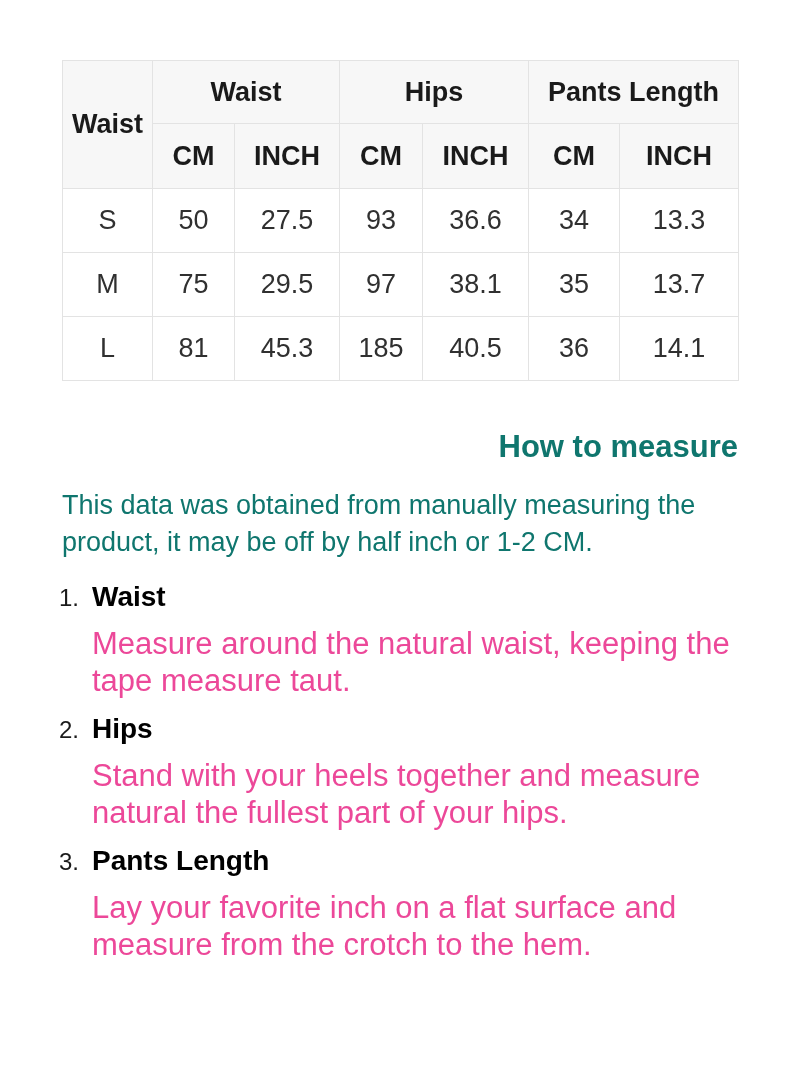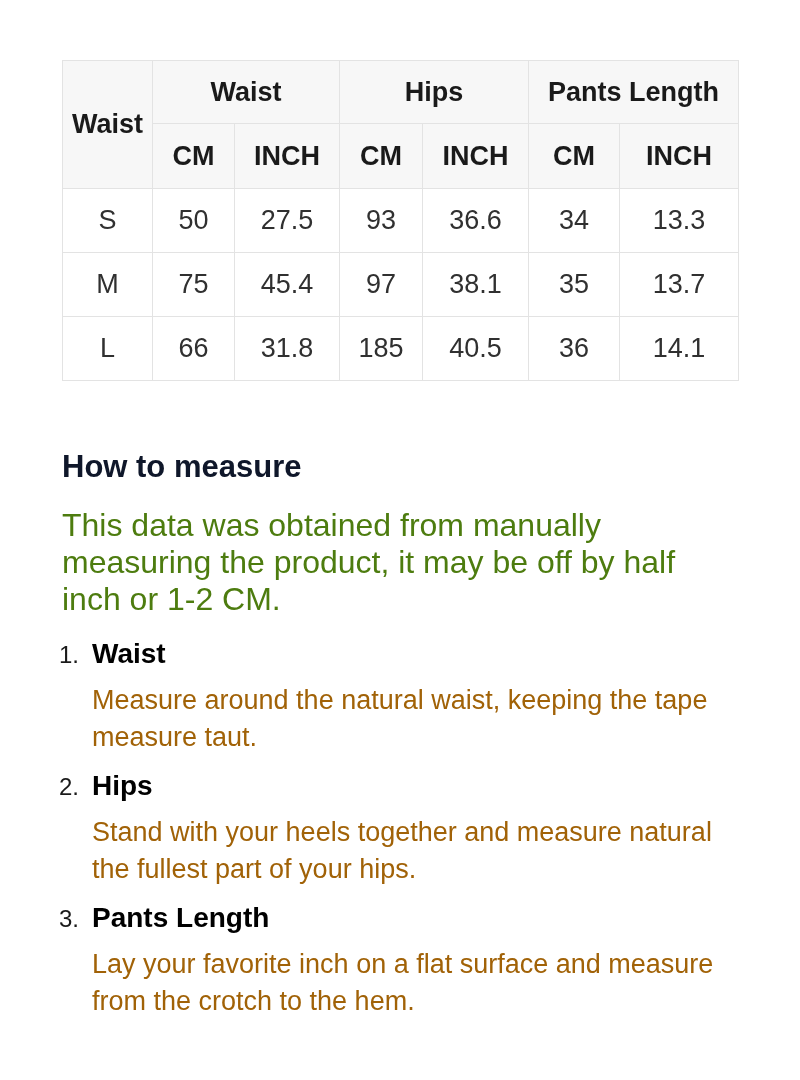--- a/index.html
+++ b/index.html
@@ -36,32 +36,33 @@
     font-weight: bold;
     color: #1a1a1a;
   }
   tr.group-row th { height: 63px; }
   tr.unit-row th  { height: 65px; }
   tbody tr        { height: 64px; }
   tbody td { color: #303030; font-weight: normal; }
 
   
   .howto-heading {
-    margin: 66px 0 20px 0;
+    margin: 46px 0 20px 0;
     font-size: 31px;
     line-height: 40px;
     font-weight: bold;
-    color: #0f172a;
+    color: #0f766e;
+    text-align: right;
   }
   .howto-intro {
     margin: 0 0 17px 0;
-    font-size: 32px;
+    font-size: 27px;
     line-height: 37px;
     max-width: 700px;
-    color: #4d7c0f;
+    color: #0f766e;
   }
   .measure-item { margin: 0; }
   .item-head {
     display: flex;
     align-items: baseline;
     margin-top: 11px;
   }
   .measure-item.first .item-head { margin-top: 17px; }
   .item-num {
     flex: 0 0 33px;
@@ -70,24 +71,24 @@
     margin-left: -3px;
   }
   .item-title {
     font-size: 28px;
     line-height: 37px;
     font-weight: bold;
     color: #000000;
   }
   .item-desc {
     margin: 10px 0 0 30px;
-    font-size: 27px;
+    font-size: 31px;
     line-height: 37px;
     max-width: 650px;
-    color: #a16207;
+    color: #ec4899;
   }
 </style>
 </head>
 <body>
 
 <div class="page">
 
   <table class="size-chart">
     <colgroup>
       <col style="width:90px">
@@ -120,30 +121,30 @@
         <td>50</td>
         <td>27.5</td>
         <td>93</td>
         <td>36.6</td>
         <td>34</td>
         <td>13.3</td>
       </tr>
       <tr>
         <td>M</td>
         <td>75</td>
-        <td>45.4</td>
+        <td>29.5</td>
         <td>97</td>
         <td>38.1</td>
         <td>35</td>
         <td>13.7</td>
       </tr>
       <tr>
         <td>L</td>
-        <td>66</td>
-        <td>31.8</td>
+        <td>81</td>
+        <td>45.3</td>
         <td>185</td>
         <td>40.5</td>
         <td>36</td>
         <td>14.1</td>
       </tr>
     </tbody>
   </table>
 
   <h2 class="howto-heading">How to measure</h2>
 

